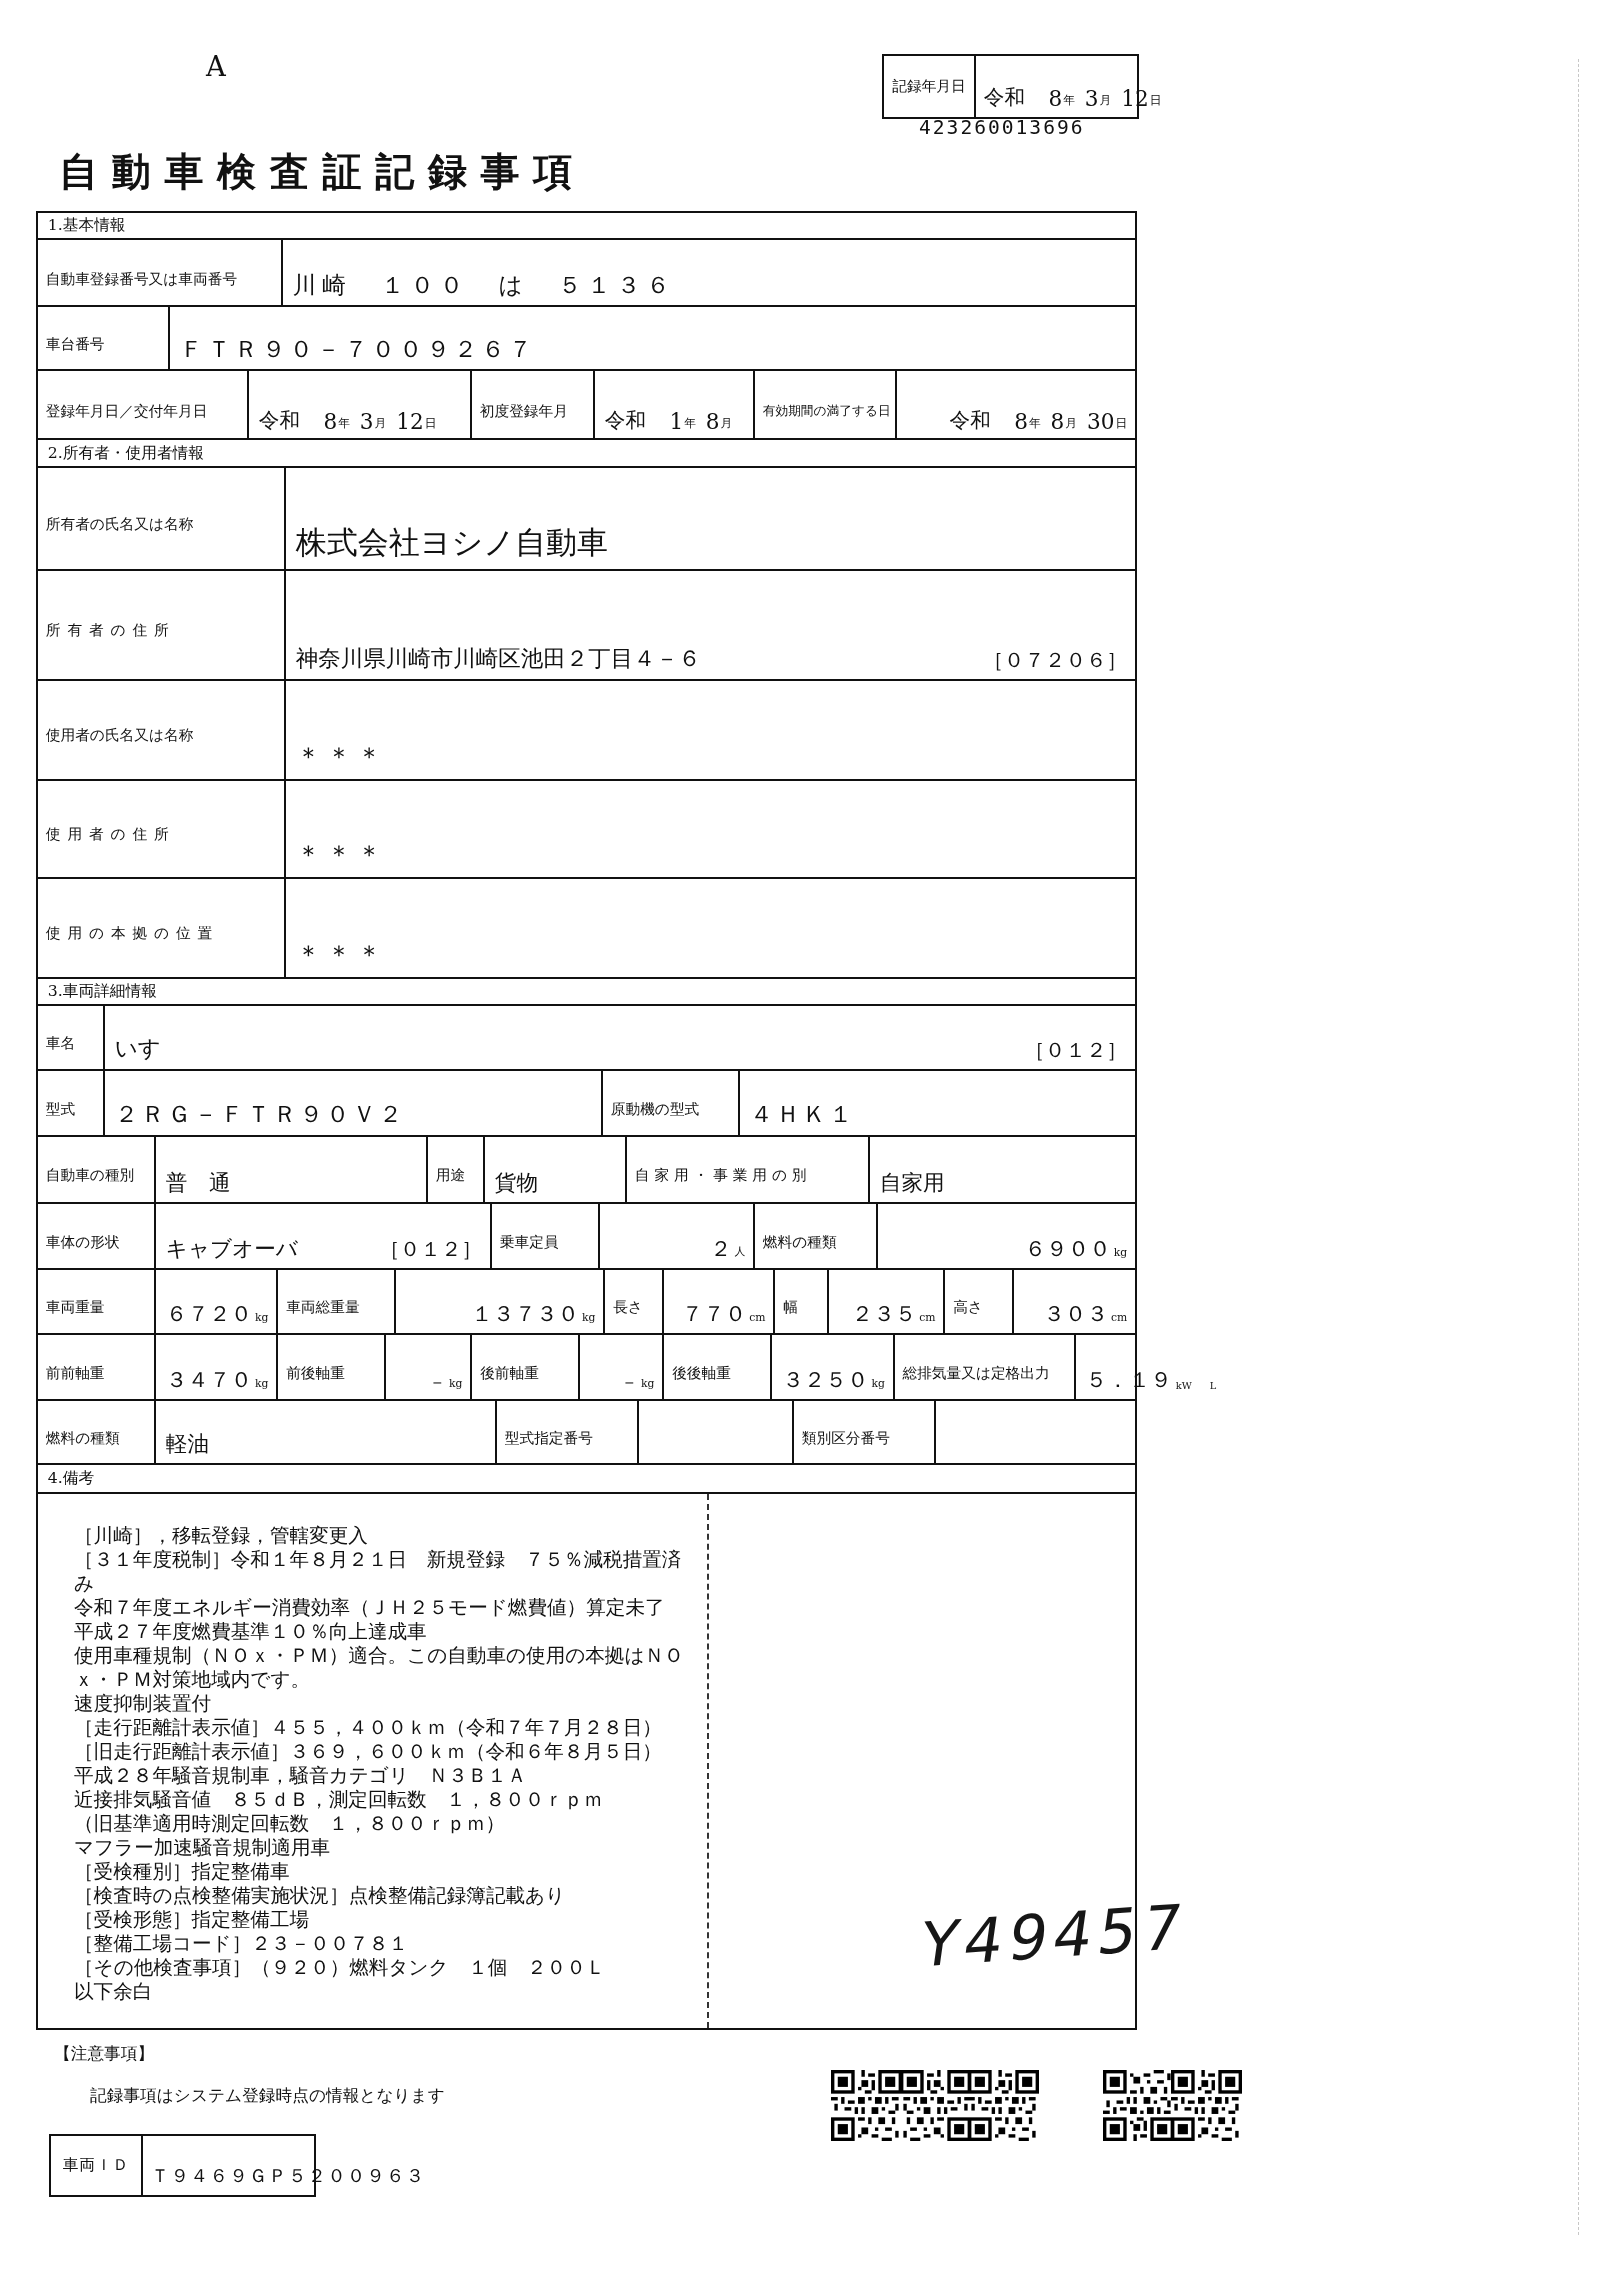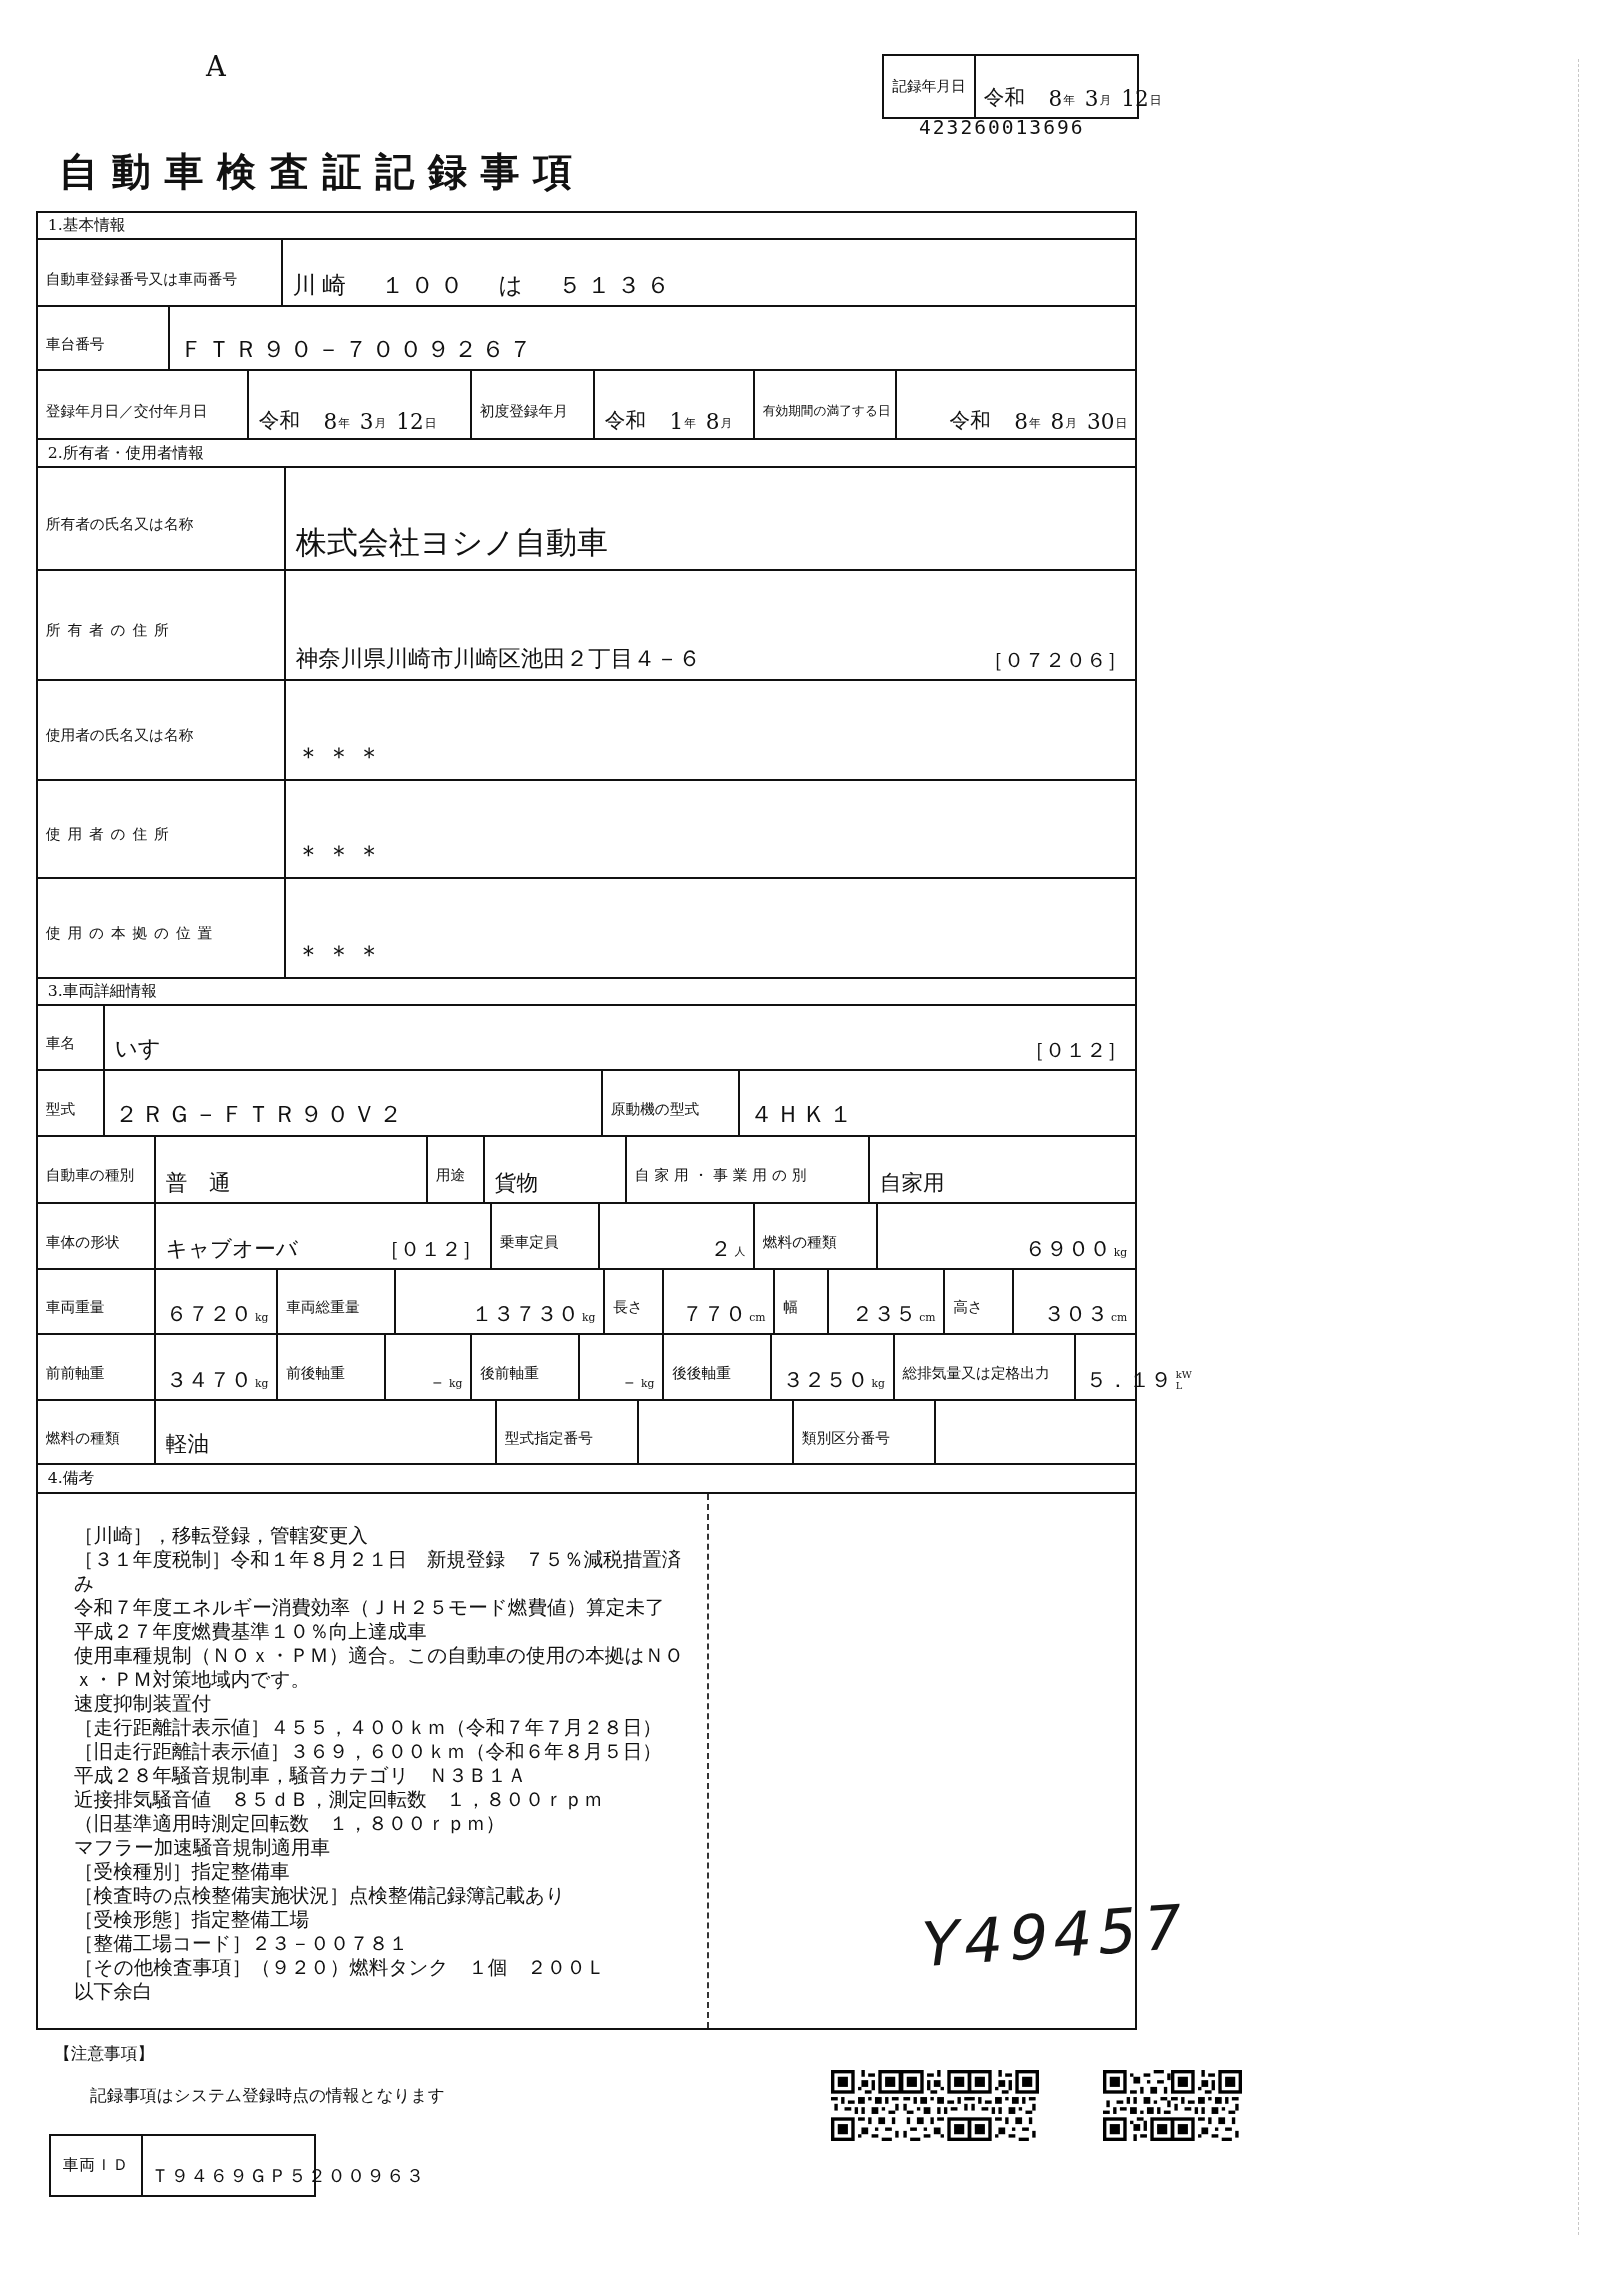--- a/index.html
+++ b/index.html
@@ -30,21 +30,21 @@
   .c:last-child{border-right:none;}
   .lab{align-items:flex-start;padding:5.9px 3.9px 0 7.8px;font-size:14.7px;line-height:1.2;}
   .labc{align-items:center;padding-top:11px;}
   .sp{letter-spacing:6.9px;}
   .f13{font-size:12.7px;}
   .v{align-items:flex-end;padding:0 7.8px 4.9px 9.8px;font-size:21.6px;white-space:nowrap;}
   .vr{justify-content:flex-end;}
   .vsplit{justify-content:space-between;}
   .big{font-size:23.5px;letter-spacing:5.9px;border-radius:28px;}
   .unit{font-size:10.8px;margin-left:2.9px;align-self:flex-end;padding-bottom:3.9px;}
-  .ustack{display:flex;flex-direction:column;font-size:9.8px;line-height:10.8px;margin-left:3.9px;align-self:flex-end;padding-bottom:2.9px;}
+  .ustack{display:flex;font-size:9.8px;line-height:10.8px;margin-left:3.9px;align-self:flex-end;padding-bottom:2.9px;gap:18px;}
   .stars{font-size:25.5px;letter-spacing:4.9px;}
 
   
   .remarks{height:534px;font-size:19.6px;line-height:24px;padding:5.9px 9.8px;white-space:pre-line;box-sizing:border-box;display:block;}
   .rem-divider{position:absolute;left:669px;top:0;height:100%;border-left:2px dashed #333;}
   .handwriting{left:921px;top:1900px;font-family:"DejaVu Sans","Liberation Sans",sans-serif;
                font-size:61px;font-weight:400;letter-spacing:5.9px;transform:rotate(-4deg) skewX(-12deg);color:#161616;}
 
   
   .notice-title{left:54px;top:2042px;font-size:16.7px;}

